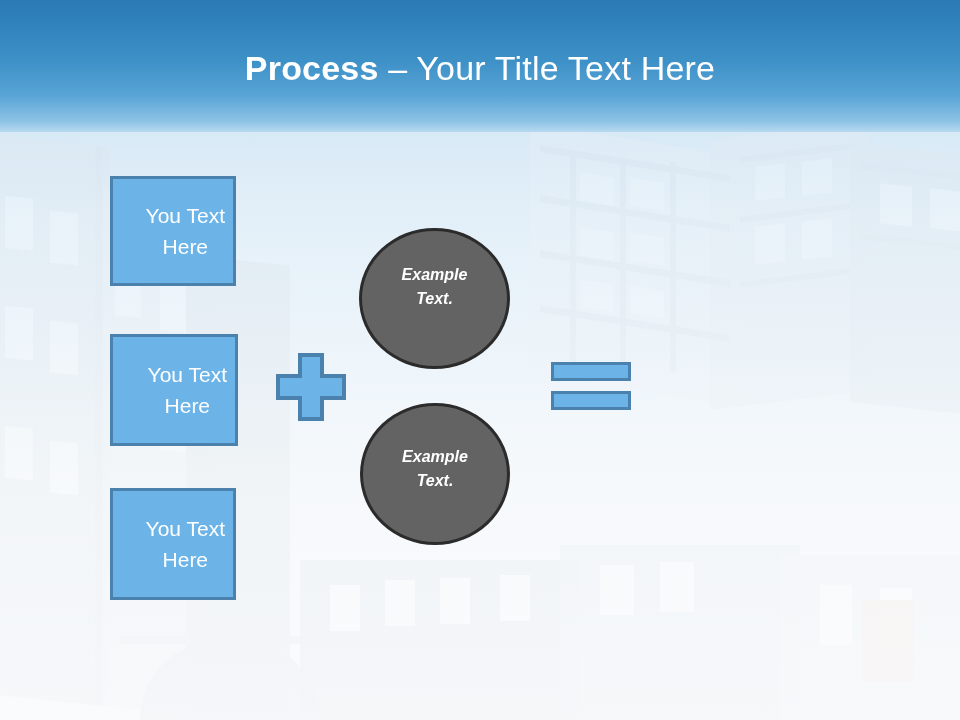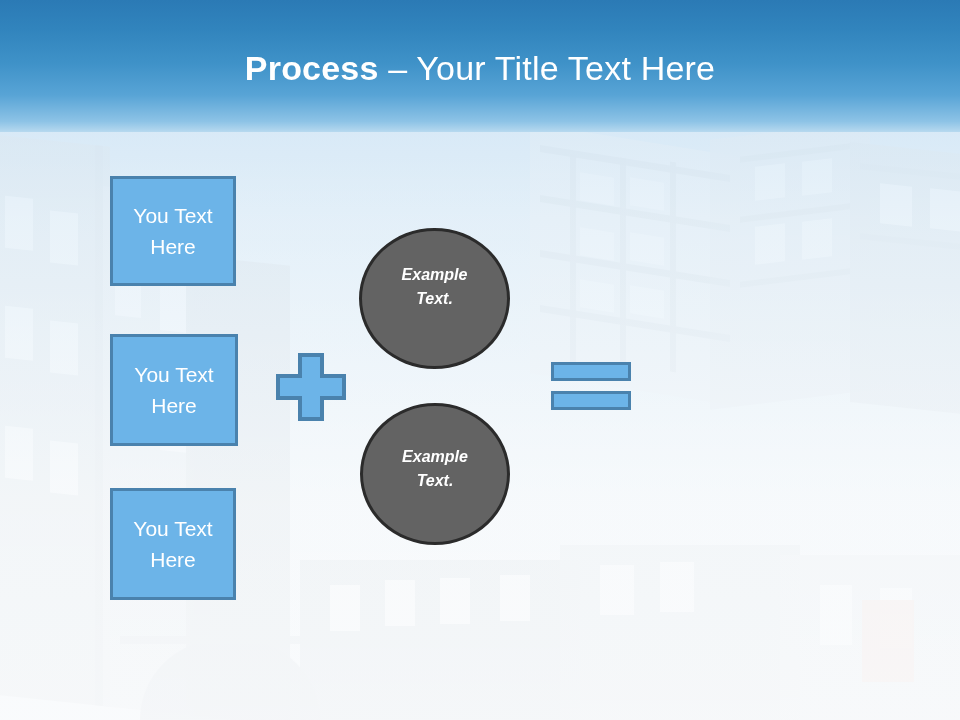--- a/index.html
+++ b/index.html
@@ -96,22 +96,22 @@
   .blue-box {
     position:absolute;
     background:#6cb4e8;
     border:3px solid #4a82ad;
     color:#ffffff;
     font-size:21px;
     line-height:31px;
     text-align:center;
     display:flex;
     align-items:center;
-    justify-content:center;
-    padding:0 18px;
+    justify-content:flex-end;
+    padding:0 8px;
   }
   .blue-box span { display:block; }
 
   #box-1 { left:110px; top:176px; width:126px; height:110px; }
   #box-2 { left:110px; top:334px; width:128px; height:112px; }
   #box-3 { left:110px; top:488px; width:126px; height:112px; }
 
   
   #plus {
     position:absolute;

